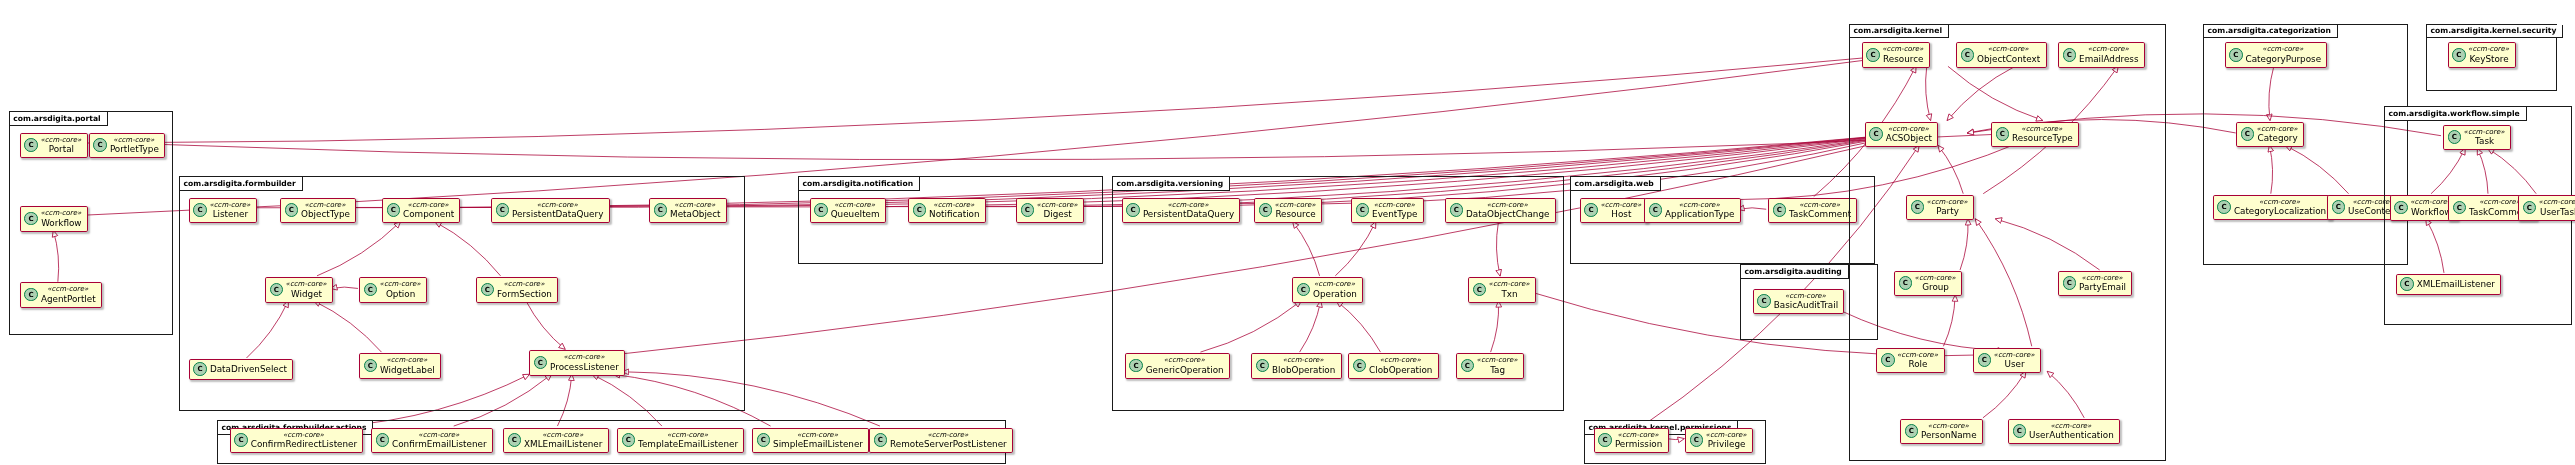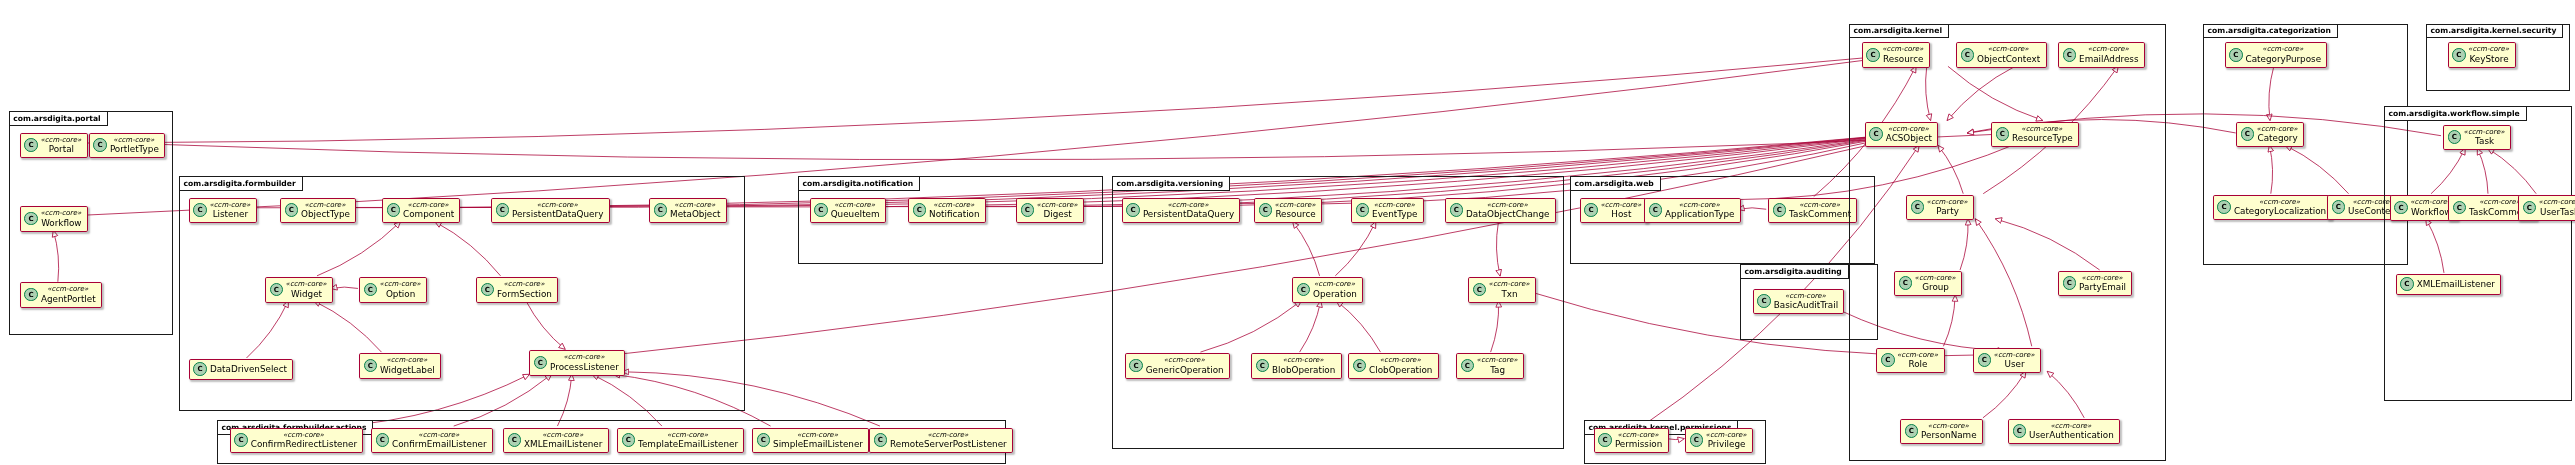--- a/index.html
+++ b/index.html
@@ -270,21 +270,21 @@
           </span>
         </div>
         <div class="uml-class" style="left: 217px; top: 20.5px;">
           <span class="class-icon">C</span>
           <span class="class-text">
             <span class="st-label">«ccm-core»</span>
             <span class="cls-name">Digest</span>
           </span>
         </div>
       </div>
-      <div class="package" style="left: 1112px; top: 176px; width: 452px; height: 273px; text-decoration: underline;">
+      <div class="package" style="left: 1112px; top: 176px; width: 452px; height: 235px; text-decoration: underline;">
         <div class="pkg-tab">com.arsdigita.versioning</div>
         <div class="uml-class" style="left: 8.8px; top: 20.5px;">
           <span class="class-icon">C</span>
           <span class="class-text">
             <span class="st-label">«ccm-core»</span>
             <span class="cls-name">PersistentDataQuery</span>
           </span>
         </div>
         <div class="uml-class" style="left: 141px; top: 20.5px;">
           <span class="class-icon">C</span>
@@ -512,31 +512,31 @@
           </span>
         </div>
         <div class="uml-class" style="left: 123px; top: 170px;">
           <span class="class-icon">C</span>
           <span class="class-text">
             <span class="st-label">«ccm-core»</span>
             <span class="cls-name">UseContext</span>
           </span>
         </div>
       </div>
-      <div class="package" style="left: 2426px; top: 23.5px; width: 144px; height: 67px;">
+      <div class="package" style="left: 2426px; top: 23.5px; width: 131px; height: 67px;">
         <div class="pkg-tab">com.arsdigita.kernel.security</div>
         <div class="uml-class" style="left: 20.5px; top: 17.6px;">
           <span class="class-icon">C</span>
           <span class="class-text">
             <span class="st-label">«ccm-core»</span>
             <span class="cls-name">KeyStore</span>
           </span>
         </div>
       </div>
-      <div class="package" style="left: 2384px; top: 106px; width: 188px; height: 295px;">
+      <div class="package" style="left: 2384px; top: 106px; width: 188px; height: 219px;">
         <div class="pkg-tab">com.arsdigita.workflow.simple</div>
         <div class="uml-class" style="left: 58px; top: 17.6px;">
           <span class="class-icon">C</span>
           <span class="class-text">
             <span class="st-label">«ccm-core»</span>
             <span class="cls-name">Task</span>
           </span>
         </div>
         <div class="uml-class" style="left: 4.7px; top: 88px;">
           <span class="class-icon">C</span>

